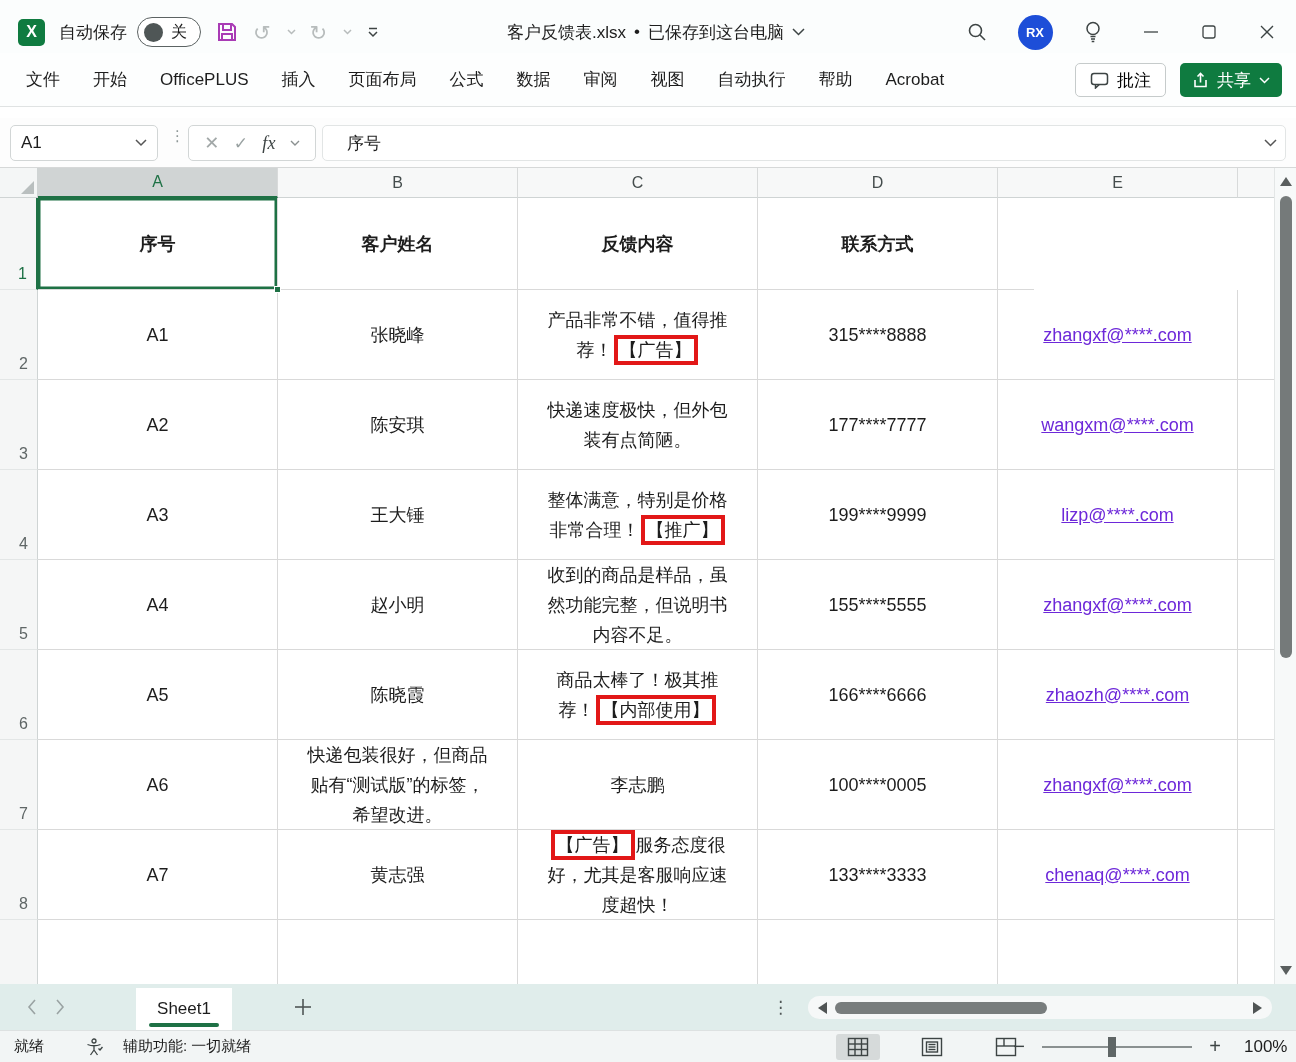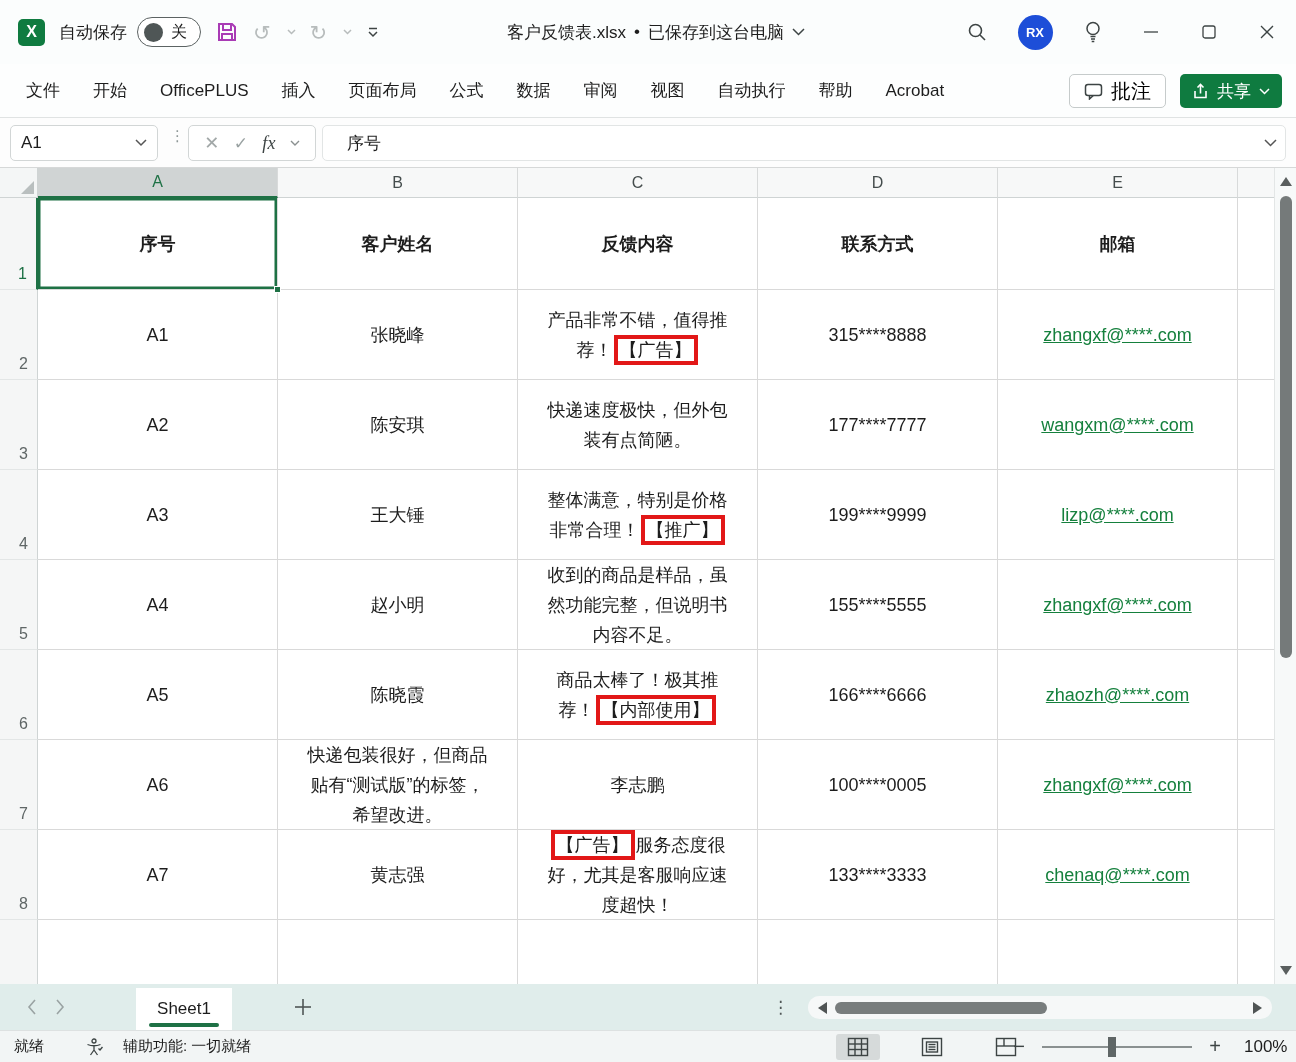--- a/index.html
+++ b/index.html
@@ -19,25 +19,25 @@
   .qat-icon { display:flex; align-items:center; }
   .disabled-ico { color:#b7bcbc; font-size:21px; line-height:1; }
   .mini-chev { margin-left:2px; }
   .tb-center { position:absolute; left:16px; right:0; top:0; height:64px; display:flex; align-items:center; justify-content:center; gap:8px; font-size:17px; pointer-events:none; }
   .tb-center > * { pointer-events:auto; }
   .tb-right { position:absolute; right:0; top:0; height:64px; display:flex; align-items:center; }
   .tb-btn { width:58px; height:64px; display:flex; align-items:center; justify-content:center; }
   .avatar { width:35px; height:35px; border-radius:50%; background:#1d4ed8; color:#fff; font-size:13px; font-weight:bold; display:flex; align-items:center; justify-content:center; }
 
   
-  .ribbon { position:absolute; left:0; top:64px; width:1296px; height:54px; background:#fdfefe; border-bottom:1px solid #e0e3e3; display:flex; align-items:center; }
+  .ribbon { position:absolute; left:0; top:53px; width:1296px; height:54px; background:#fdfefe; border-bottom:1px solid #e0e3e3; display:flex; align-items:center; }
   .rtabs { display:flex; align-items:center; gap:33px; padding-left:26px; font-size:17px; }
   .rtab { cursor:default; white-space:nowrap; }
   .ribbon-right { position:absolute; right:14px; top:0; height:54px; display:flex; align-items:center; gap:14px; }
-  .btn-comments { height:34px; border:1px solid #c6cbcb; border-radius:5px; background:#fff; display:flex; align-items:center; gap:8px; padding:0 14px; font-size:20px; }
+  .btn-comments { height:34px; border:1px solid #c6cbcb; border-radius:5px; background:#fff; display:flex; align-items:center; gap:8px; padding:0 14px; font-size:17px; }
   .btn-share { height:34px; border:none; border-radius:5px; background:#0f7b40; color:#fff; display:flex; align-items:center; gap:8px; padding:0 12px; font-size:17px; }
 
   
   .formulabar { position:absolute; left:0; top:118px; width:1296px; height:50px; background:#fdfdfd; border-bottom:1px solid #d6d8d8; display:flex; align-items:center; }
   .namebox { position:absolute; left:10px; top:7px; width:148px; height:36px; border:1px solid #d2d6d6; border-radius:5px; background:#fff; display:flex; align-items:center; padding:0 10px; font-size:17px; }
   .namebox-chev { margin-left:auto; }
   .fdots { position:absolute; left:170px; top:14px; color:#8f9898; font-size:15px; letter-spacing:0; line-height:7px; text-align:center; width:8px; }
   .fxbox { position:absolute; left:188px; top:7px; width:128px; height:36px; border:1px solid #d2d6d6; border-radius:5px; background:#fff; display:flex; align-items:center; justify-content:space-around; padding:0 8px; }
   .fx-x { color:#a2a8a8; font-size:18px; }
   .fx-check { color:#9aa2a2; font-size:17px; }
@@ -55,21 +55,21 @@
   .colhead.fstub { width:36px; border-right:none; }
   .grow { display:flex; }
   .rownum { width:38px; background:#f5f6f6; border-right:1px solid #cfd4d4; border-bottom:1px solid #e3e6e6; display:flex; align-items:flex-end; justify-content:flex-end; padding:0 9px 6px 0; font-size:16px; color:#5f6666; }
   .rownum.sel { color:#1e7145; border-right:2px solid #1e7145; }
   .gcell { width:240px; border-right:1px solid #d9d9d9; border-bottom:1px solid #d9d9d9; display:flex; align-items:center; justify-content:center; text-align:center; font-size:18px; padding:0 26px; line-height:30px; position:relative; }
   .gcell.fstub { width:36px; border-right:none; padding:0; }
   .gcell.hdr { font-weight:bold; font-size:18px; }
   .gcell.selcell { box-shadow:inset 0 0 0 2.5px #1e7145; }
   .fill-handle { position:absolute; right:-4px; bottom:-4px; width:7px; height:7px; background:#1e7145; border:1px solid #fff; z-index:5; }
   .tagbox { display:inline-block; border:4px solid #e21717; padding:0 2px; line-height:22px; margin:0 1px; }
-  .email-link { color:#15803d; text-decoration:underline;text-align:right; }
+  .email-link { color:#6d28d9; text-decoration:underline;text-align:right; }
   .grow.filler .rownum { border-bottom:none; }
   .grow.filler .gcell { border-bottom:none; }
 
   
   .vscroll { position:absolute; right:0; top:0; width:22px; height:816px; background:#f7f9f9; border-left:1px solid #e3e6e6; }
   .vs-up { position:absolute; top:9px; left:5px; width:0; height:0; border-left:6px solid transparent; border-right:6px solid transparent; border-bottom:9px solid #5a5f5f; }
   .vs-thumb { position:absolute; top:28px; left:5px; width:12px; height:462px; background:#757a7a; border-radius:6px; }
   .vs-down { position:absolute; bottom:9px; left:5px; width:0; height:0; border-left:6px solid transparent; border-right:6px solid transparent; border-top:9px solid #5a5f5f; }
 
   
@@ -274,21 +274,20 @@
         <div class="colhead">E</div>
         <div class="colhead fstub"></div>
       </div>
     <div id="gridRows">
         <div class="grow" style="height: 92px;">
           <div class="rownum sel">1</div>
           <div class="gcell hdr selcell">序号<div class="fill-handle"></div></div>
           <div class="gcell hdr">客户姓名</div>
           <div class="gcell hdr">反馈内容</div>
           <div class="gcell hdr">联系方式</div>
-          <div class="gcell hdr">邮箱</div>
           <div class="gcell fstub"></div>
         </div>
         <div class="grow" style="height: 90px;">
           <div class="rownum">2</div>
           <div class="gcell">A1</div>
           <div class="gcell">张晓峰</div>
           <div class="gcell">
             <span><span>产品非常不错，值得推荐！</span><span class="tagbox">【广告】</span></span>
           </div>
           <div class="gcell">315****8888</div>

